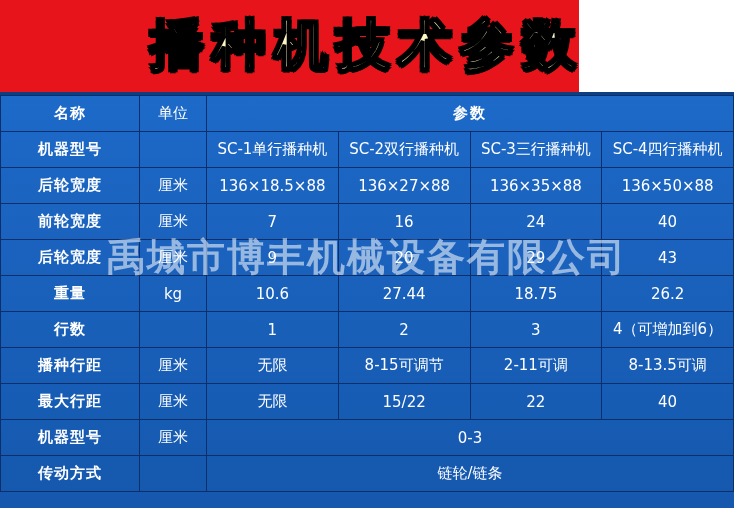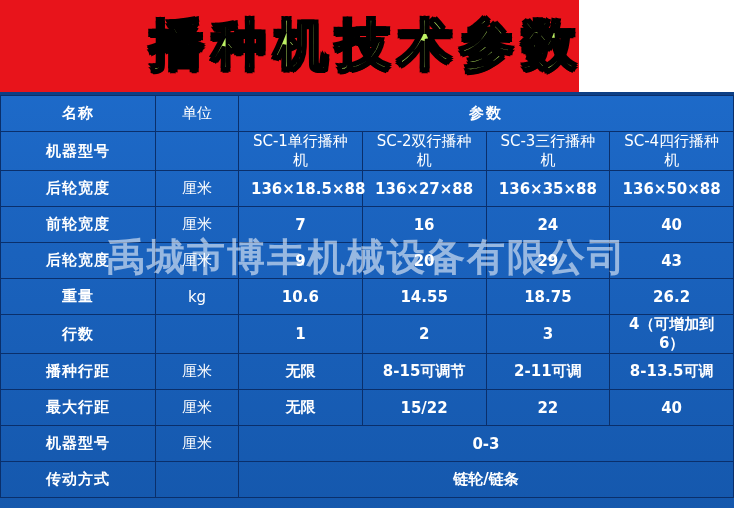--- a/index.html
+++ b/index.html
@@ -41,21 +41,21 @@
     position: absolute;
     left: 0;
     right: 8px;
     top: 8px;
     text-align: center;
     z-index: 3;
     font-size: 54px;
     line-height: 74px;
     font-weight: bold;
     letter-spacing: 8px;
-    color: #bef264;
+    color: #fef9c3;
     -webkit-text-stroke: 2px #000000;
     text-shadow:
       2px 2px 0 #000,
       -2px 2px 0 #000,
       2px -2px 0 #000,
       -2px -2px 0 #000,
       0 3px 0 #000;
     font-family: "DejaVu Sans", "Liberation Sans", sans-serif;
     padding-left: 8px;
   }
@@ -82,21 +82,21 @@
     position: relative;
     z-index: 2;
   }
   table.spec td {
     border: 1px solid #0a2f6b;
     color: #ffffff;
     text-align: center;
     vertical-align: middle;
     font-size: 15px;
     height: 35px;
-    padding: 0 12px;
+    padding: 0 4px;
     font-family: "DejaVu Sans", "Liberation Sans", sans-serif;
     margin-left: 32px;
   }
   td.name-col {
     width: 130px;
     font-weight: bold;
     font-size: 17px;
     letter-spacing: 1px;
   }
   td.unit-col {
@@ -106,21 +106,20 @@
   td.param-head {
     font-weight: bold;
     font-size: 17px;
     letter-spacing: 2px;
   }
   td.model {
     font-size: 13px;
   }
   td.val {
     font-size: 15px;
-    font-weight: bold;
   }
 </style>
 </head>
 <body>
 
 <div class="page">
 
   <div class="banner">
     <div class="banner-title">播种机技术参数</div>
   </div>
@@ -163,21 +162,21 @@
           <td class="unit-col">厘米</td>
           <td class="val">9</td>
           <td class="val">20</td>
           <td class="val">29</td>
           <td class="val">43</td>
         </tr>
         <tr>
           <td class="name-col">重量</td>
           <td class="unit-col">kg</td>
           <td class="val">10.6</td>
-          <td class="val">14.55</td>
+          <td class="val">27.44</td>
           <td class="val">18.75</td>
           <td class="val">26.2</td>
         </tr>
         <tr>
           <td class="name-col">行数</td>
           <td class="unit-col"></td>
           <td class="val">1</td>
           <td class="val">2</td>
           <td class="val">3</td>
           <td class="val">4（可增加到6）</td>

